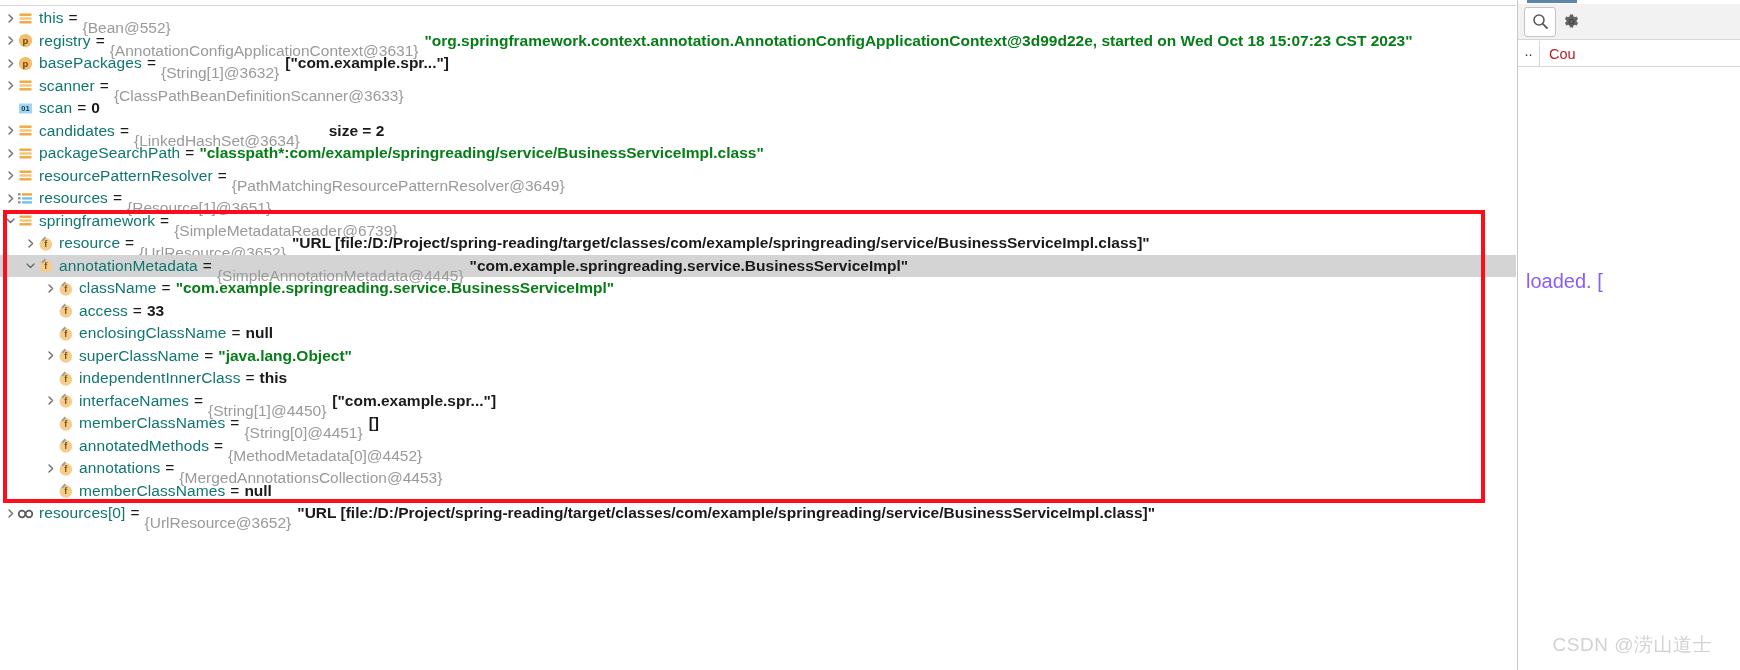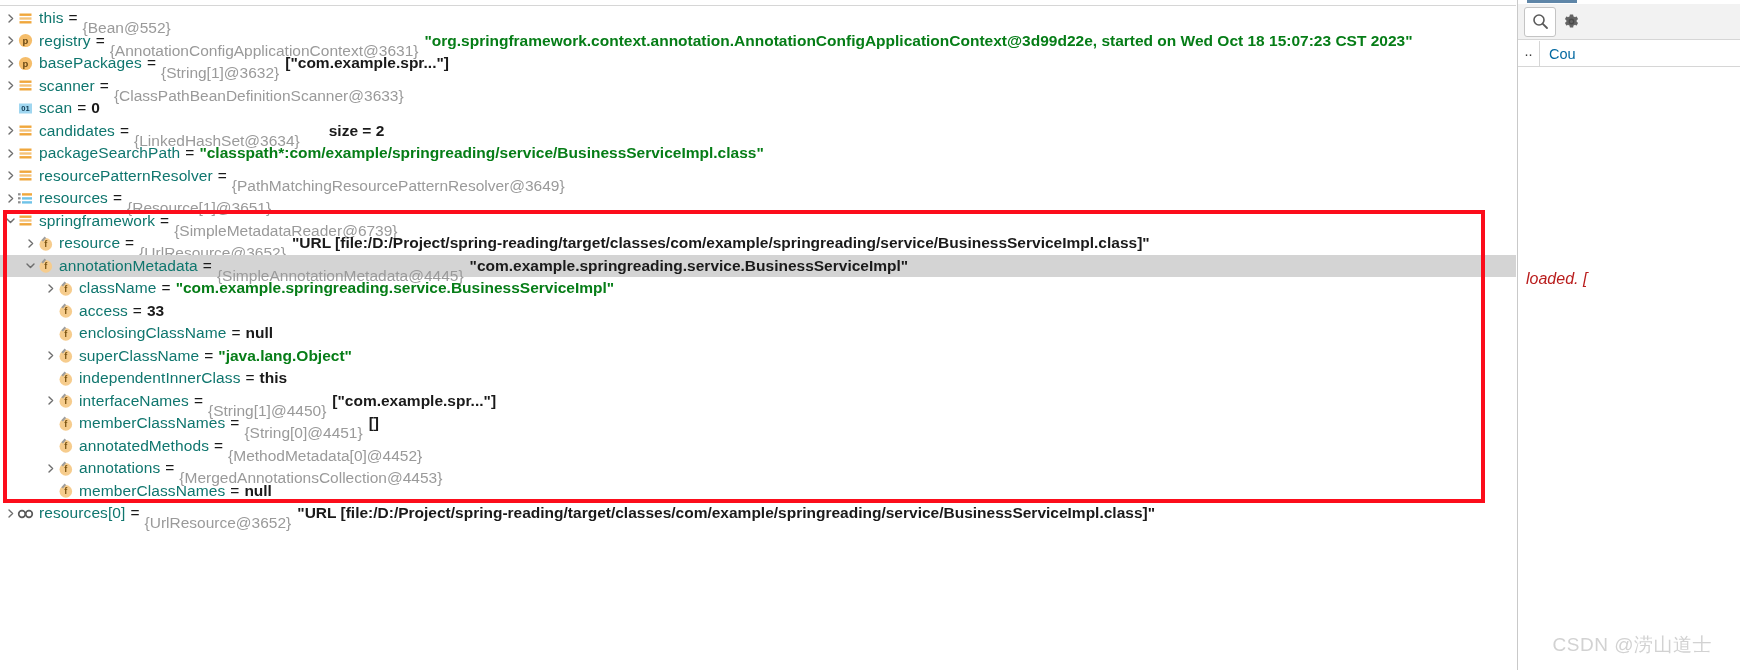--- a/index.html
+++ b/index.html
@@ -147,29 +147,28 @@
     display: flex;
     align-items: center;
     font-size: 14.5px;
   }
   .ph-dots {
     width: 22px; text-align: center; color: #3c3c3c;
     border-right: 1px solid #d6d6d6;
     height: 25px; line-height: 20px;
     box-sizing: border-box;
   }
-  .ph-col { padding-left: 9px; color: #0369a1; }
+  .ph-col { padding-left: 9px; color: #b91c1c; }
 
   #right-panel .panel-note {
     position: absolute;
     left: 8px; top: 270px;
-    font-size: 16px;
-    color: #b91c1c;
+    font-size: 20px;
+    color: #8b5cf6;
     white-space: nowrap;
-    font-style: italic;
   }
 
   
   #watermark {
     position: absolute;
     right: 28px;
     bottom: 12px;
     font-size: 19px;
     color: #d2d2d2;
     white-space: nowrap;

